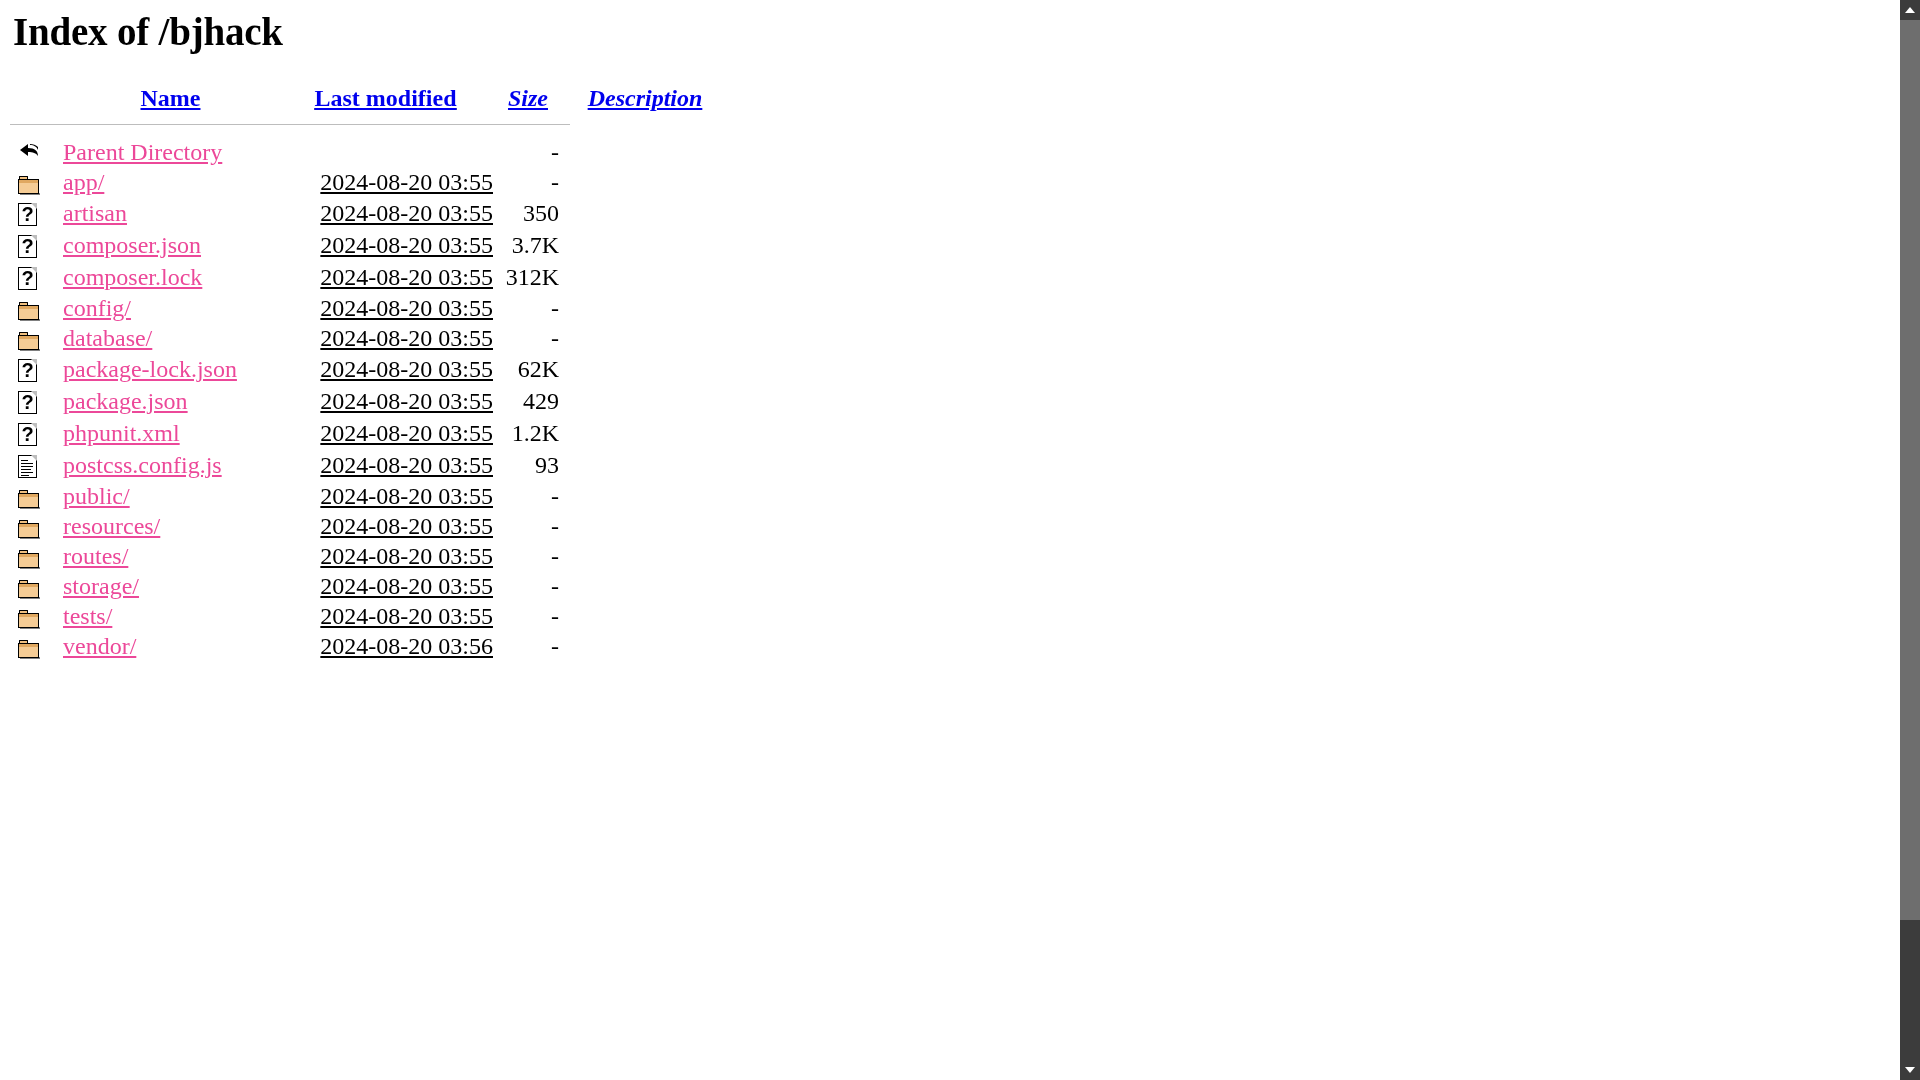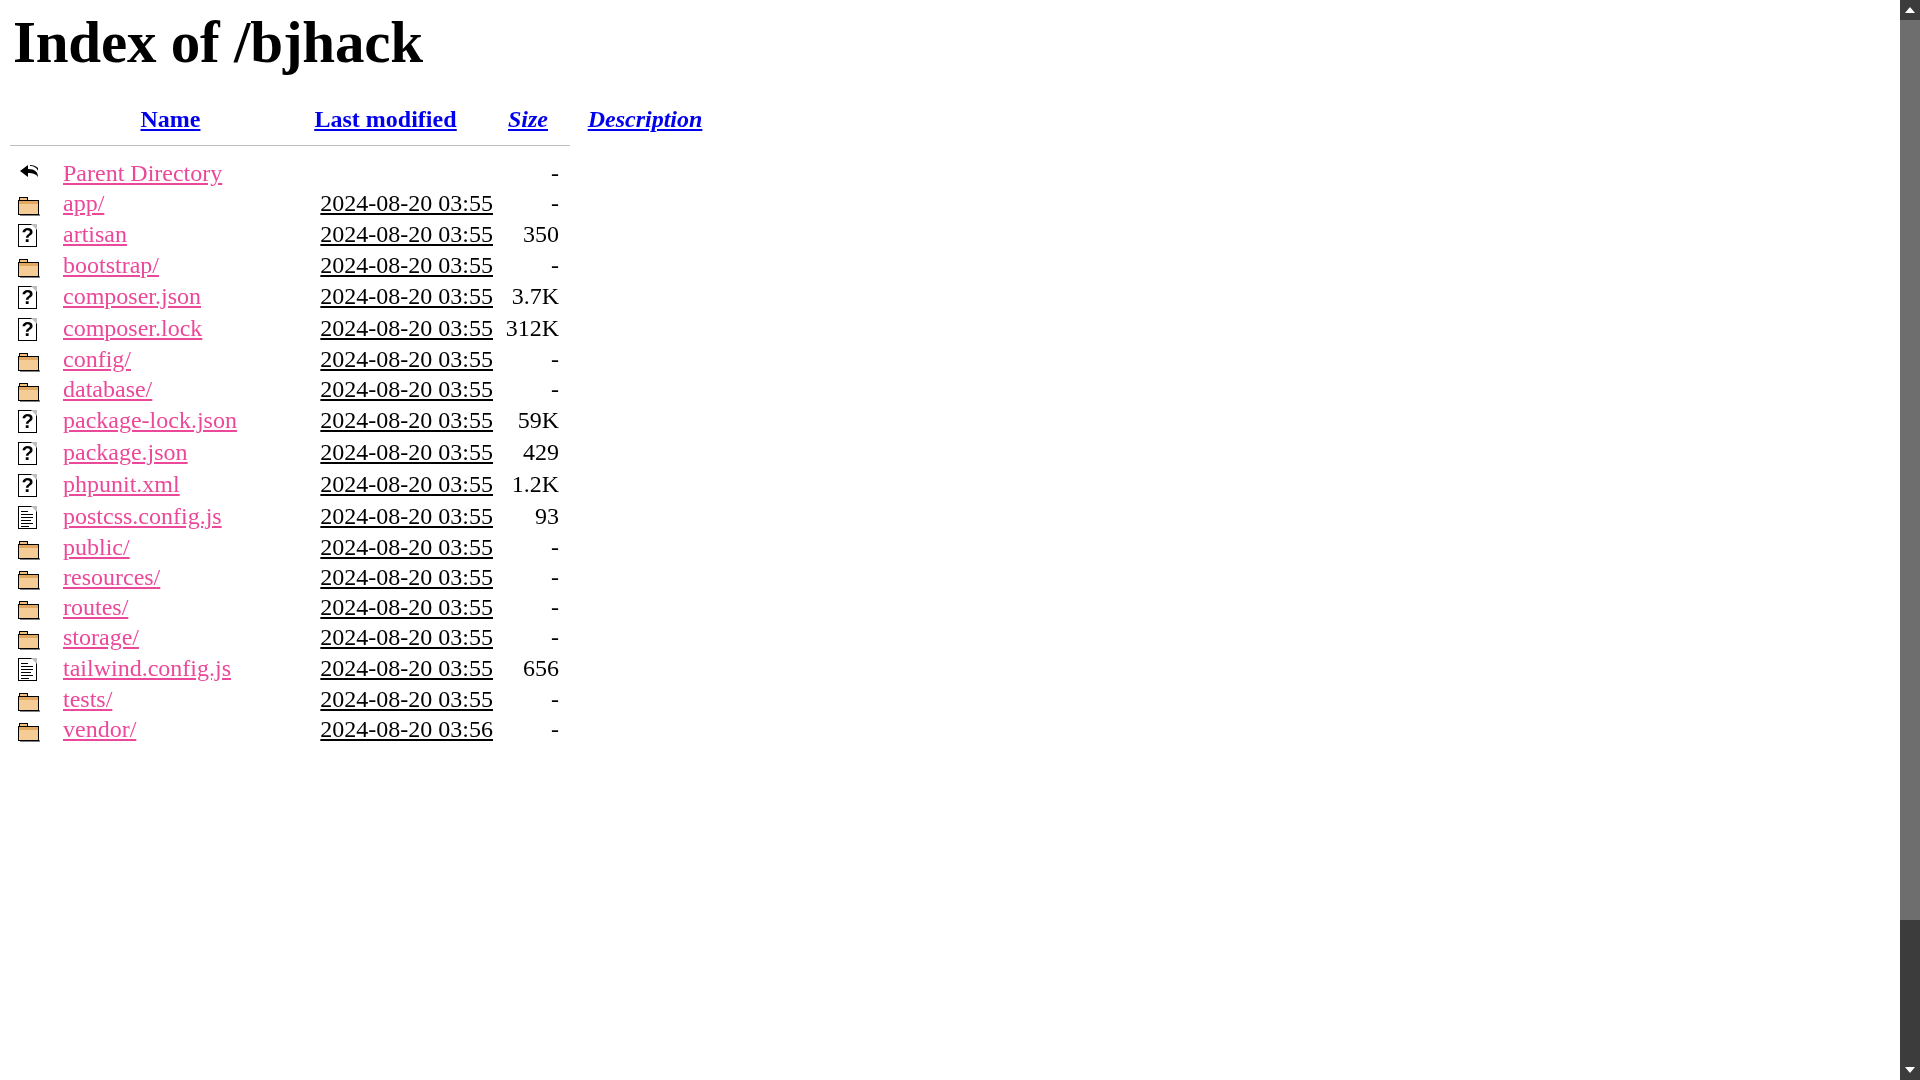--- a/index.html
+++ b/index.html
@@ -26,21 +26,21 @@
     background: #ffffff;
     overflow: hidden;
   }
 
   .page-inner {
     padding: 0 0 0 10px;
   }
 
   h1.page-title {
     font-family: "Liberation Serif", "DejaVu Serif", serif;
-    font-size: 59px;
+    font-size: 39px;
     font-weight: bold;
     line-height: 1.05;
     margin: 12px 0 0 3px;
     padding: 0;
     letter-spacing: -0.2px;
   }
 
   
   table.listing {
     border-collapse: collapse;
@@ -304,27 +304,20 @@
             <td class="col-desc"></td>
           </tr>
           <tr>
             <td class="col-icon"><span class="icon icon-unknown"><span class="sheet"></span><span class="fold"></span><span class="q">?</span></span></td>
             <td class="col-name"><a href="#">artisan</a></td>
             <td class="col-date">2024-08-20 03:55</td>
             <td class="col-size">350</td>
             <td class="col-desc"></td>
           </tr>
           <tr>
-            <td class="col-icon"><span class="icon icon-folder"><span class="shadow"></span><span class="tab"></span><span class="body"></span><span class="shade"></span></span></td>
-            <td class="col-name"><a href="#">bootstrap/</a></td>
-            <td class="col-date">2024-08-20 03:55</td>
-            <td class="col-size">-</td>
-            <td class="col-desc"></td>
-          </tr>
-          <tr>
             <td class="col-icon"><span class="icon icon-unknown"><span class="sheet"></span><span class="fold"></span><span class="q">?</span></span></td>
             <td class="col-name"><a href="#">composer.json</a></td>
             <td class="col-date">2024-08-20 03:55</td>
             <td class="col-size">3.7K</td>
             <td class="col-desc"></td>
           </tr>
           <tr>
             <td class="col-icon"><span class="icon icon-unknown"><span class="sheet"></span><span class="fold"></span><span class="q">?</span></span></td>
             <td class="col-name"><a href="#">composer.lock</a></td>
             <td class="col-date">2024-08-20 03:55</td>
@@ -342,21 +335,21 @@
             <td class="col-icon"><span class="icon icon-folder"><span class="shadow"></span><span class="tab"></span><span class="body"></span><span class="shade"></span></span></td>
             <td class="col-name"><a href="#">database/</a></td>
             <td class="col-date">2024-08-20 03:55</td>
             <td class="col-size">-</td>
             <td class="col-desc"></td>
           </tr>
           <tr>
             <td class="col-icon"><span class="icon icon-unknown"><span class="sheet"></span><span class="fold"></span><span class="q">?</span></span></td>
             <td class="col-name"><a href="#">package-lock.json</a></td>
             <td class="col-date">2024-08-20 03:55</td>
-            <td class="col-size">59K</td>
+            <td class="col-size">62K</td>
             <td class="col-desc"></td>
           </tr>
           <tr>
             <td class="col-icon"><span class="icon icon-unknown"><span class="sheet"></span><span class="fold"></span><span class="q">?</span></span></td>
             <td class="col-name"><a href="#">package.json</a></td>
             <td class="col-date">2024-08-20 03:55</td>
             <td class="col-size">429</td>
             <td class="col-desc"></td>
           </tr>
           <tr>
@@ -399,34 +392,20 @@
             <td class="col-name"><a href="#">routes/</a></td>
             <td class="col-date">2024-08-20 03:55</td>
             <td class="col-size">-</td>
             <td class="col-desc"></td>
           </tr>
           <tr>
             <td class="col-icon"><span class="icon icon-folder"><span class="shadow"></span><span class="tab"></span><span class="body"></span><span class="shade"></span></span></td>
             <td class="col-name"><a href="#">storage/</a></td>
             <td class="col-date">2024-08-20 03:55</td>
             <td class="col-size">-</td>
-            <td class="col-desc"></td>
-          </tr>
-          <tr>
-            <td class="col-icon"><span class="icon icon-text"><span class="sheet"></span><span class="fold"></span><span class="lines">
-                  <i></i>
-                  <i></i>
-                  <i></i>
-                  <i></i>
-                  <i></i>
-                  <i></i>
-                </span></span></td>
-            <td class="col-name"><a href="#">tailwind.config.js</a></td>
-            <td class="col-date">2024-08-20 03:55</td>
-            <td class="col-size">656</td>
             <td class="col-desc"></td>
           </tr>
           <tr>
             <td class="col-icon"><span class="icon icon-folder"><span class="shadow"></span><span class="tab"></span><span class="body"></span><span class="shade"></span></span></td>
             <td class="col-name"><a href="#">tests/</a></td>
             <td class="col-date">2024-08-20 03:55</td>
             <td class="col-size">-</td>
             <td class="col-desc"></td>
           </tr>
           <tr>

